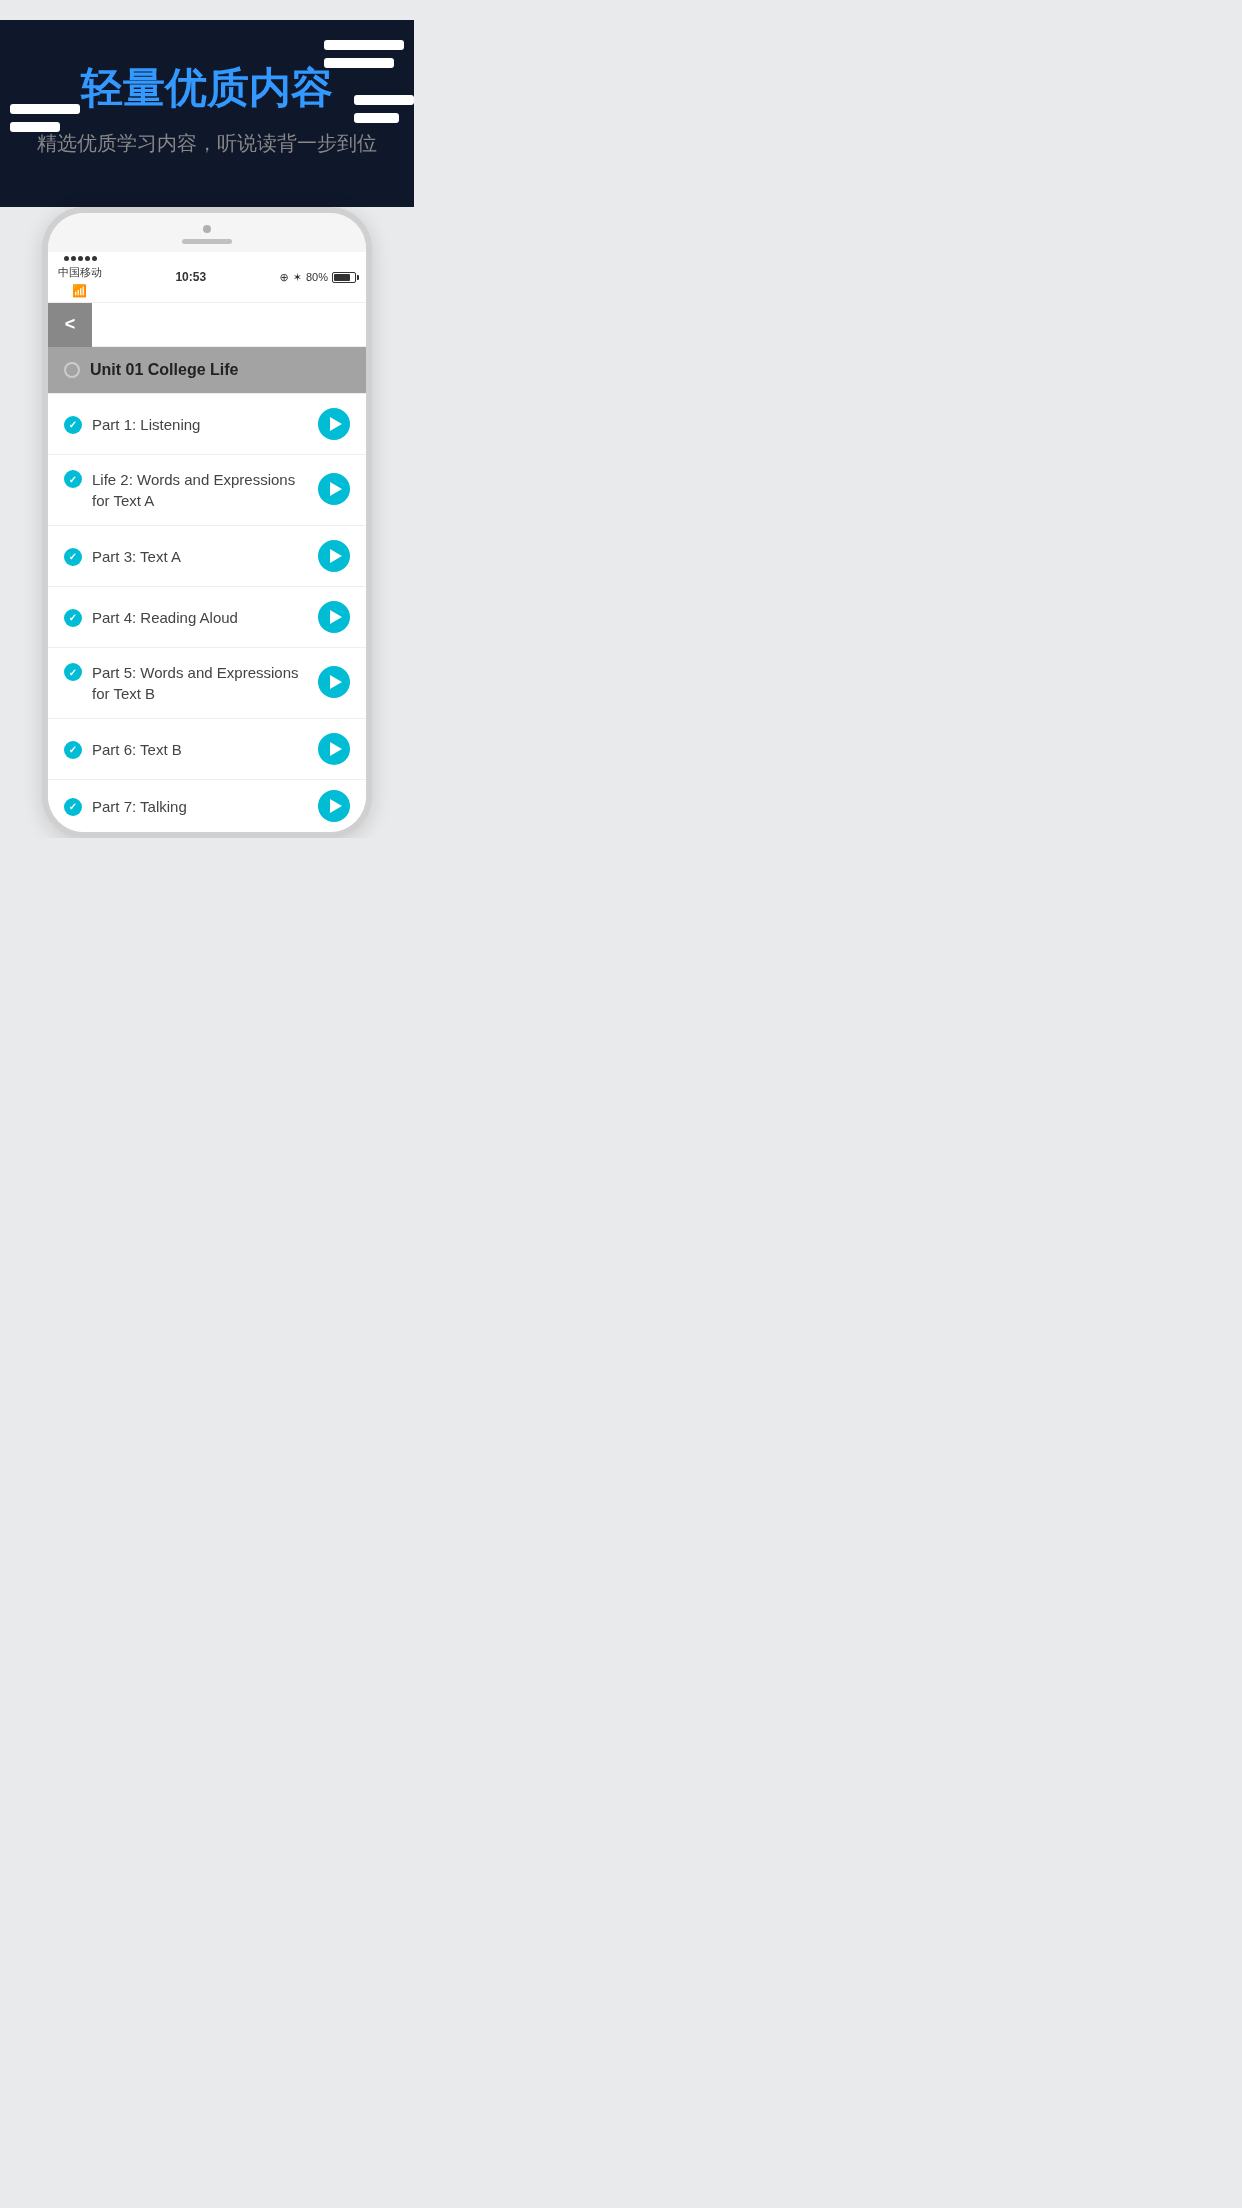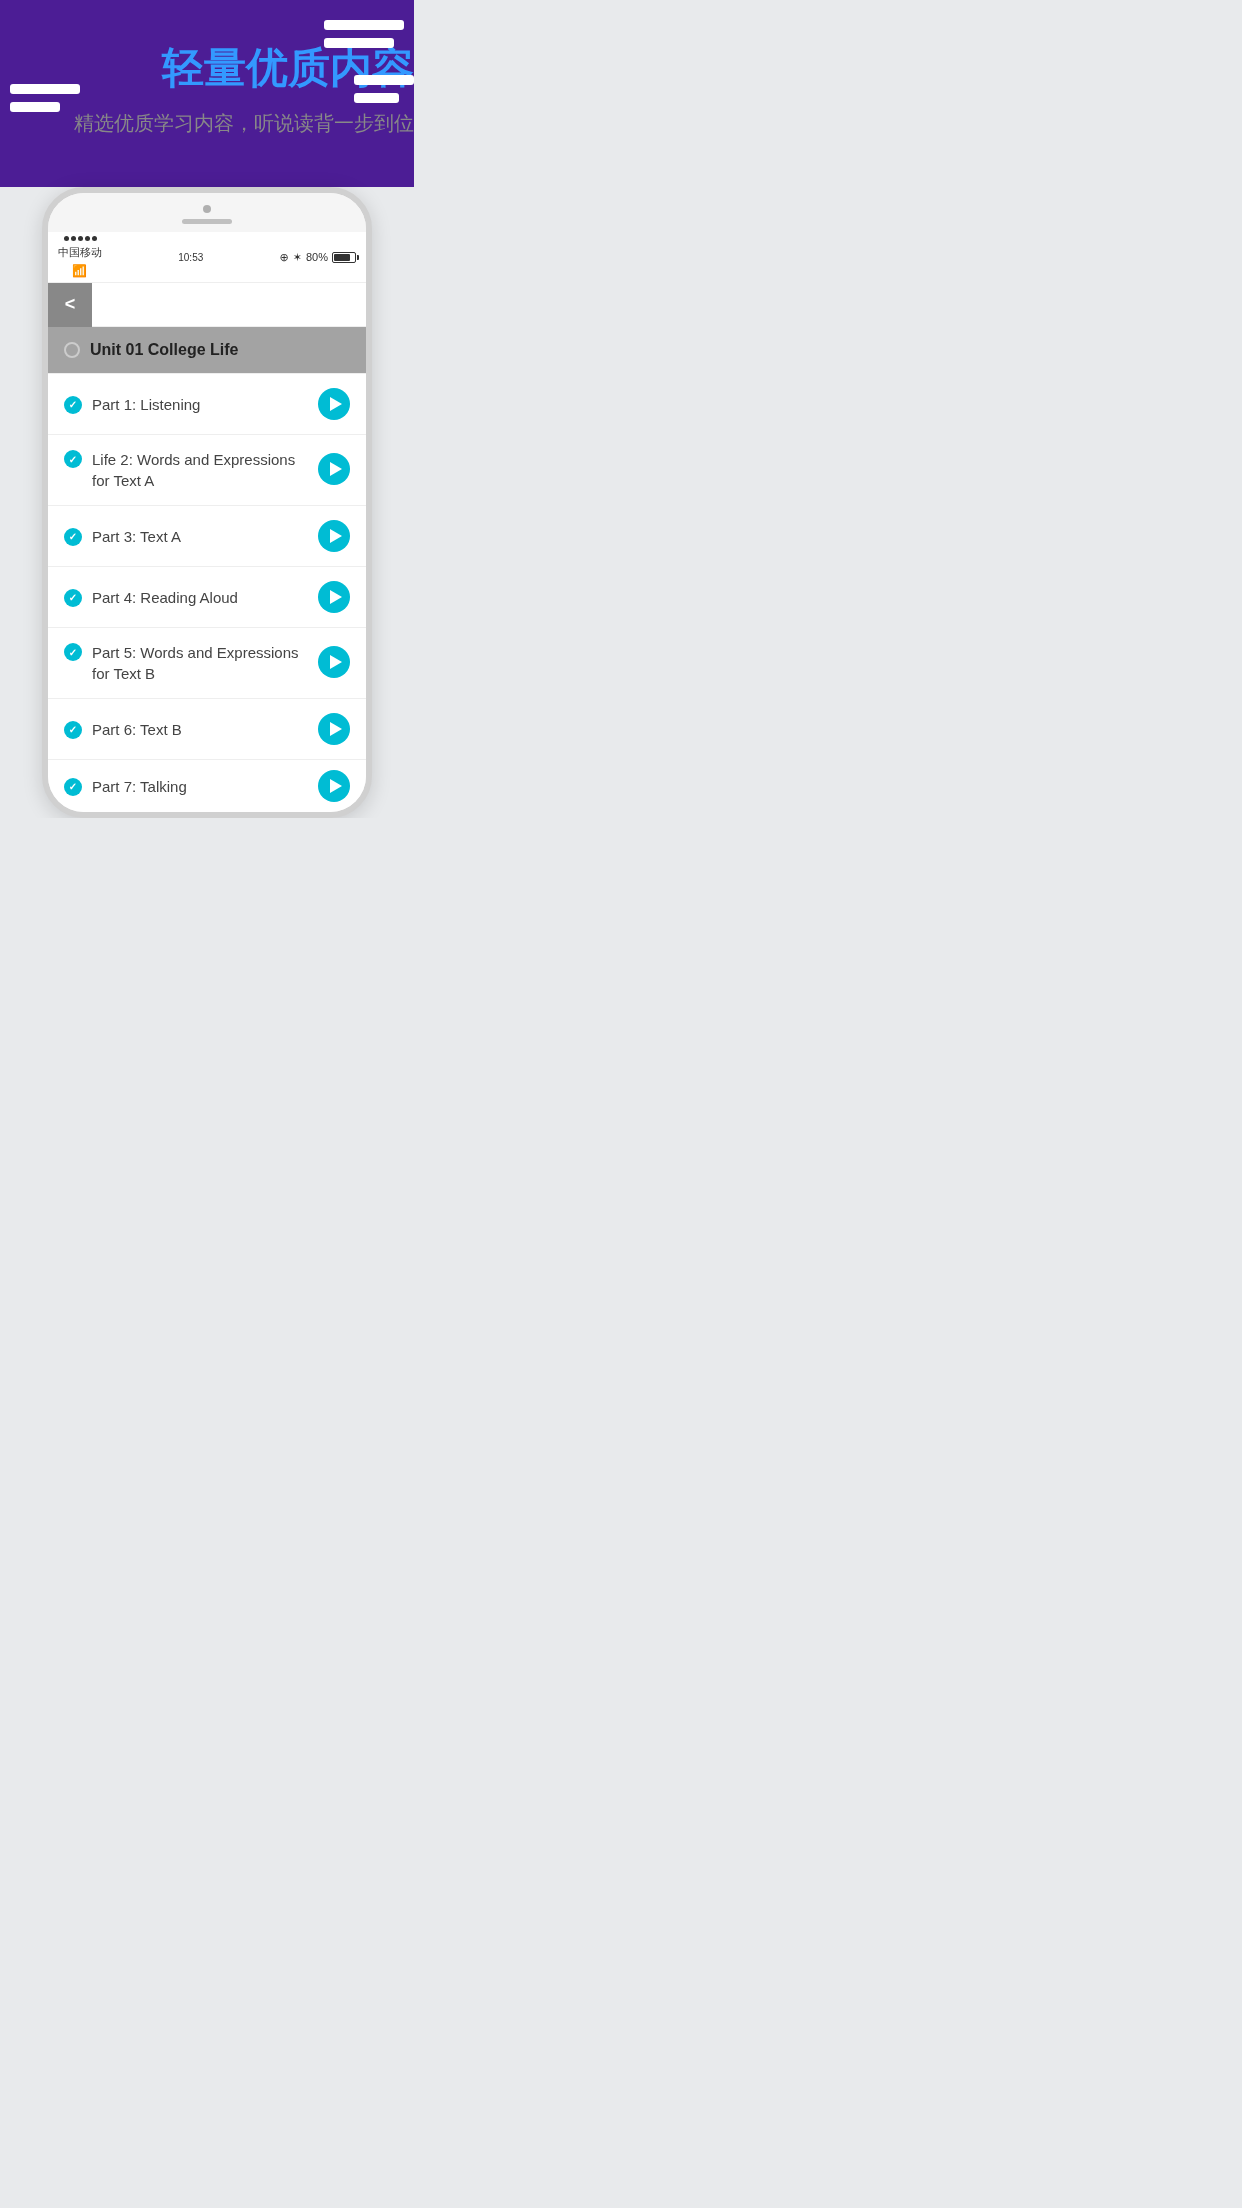--- a/index.html
+++ b/index.html
@@ -12,26 +12,27 @@
       font-family: -apple-system, "PingFang SC", "Helvetica Neue", Arial, sans-serif;
       display: flex;
       flex-direction: column;
       align-items: center;
       overflow-x: hidden;
     }
 
     
     .top-bg {
       width: 100%;
-      background: #4c1d95;
+      background: #0f172a;
       padding-top: 40px;
       display: flex;
       flex-direction: column;
-      align-items: flex-end;
+      align-items: center;
       position: relative;
+      margin-top: 20px;
     }
 
     
     .deco-lines-tr {
       position: absolute;
       top: 20px;
       right: 10px;
       display: flex;
       flex-direction: column;
       gap: 8px;
@@ -108,21 +109,21 @@
       padding: 4px 10px;
       font-size: 11px;
       color: #333;
       border-bottom: 1px solid #eee;
     }
     .status-left { display: flex; align-items: center; gap: 4px; flex-direction: column; }
     .status-dots { display: flex; gap: 2px; }
     .status-dot { width: 5px; height: 5px; border-radius: 50%; background: #333; }
     .status-carrier { font-size: 11px; }
     .status-wifi { font-size: 12px; }
-    .status-center { font-size: 10px; font-weight: 400; }
+    .status-center { font-size: 12px; font-weight: 700; }
     .status-right { display: flex; align-items: center; gap: 4px; font-size: 11px; }
     .battery-bar {
       width: 24px;
       height: 11px;
       border: 1.5px solid #333;
       border-radius: 2px;
       position: relative;
       display: flex;
       align-items: center;
       padding: 1px;

